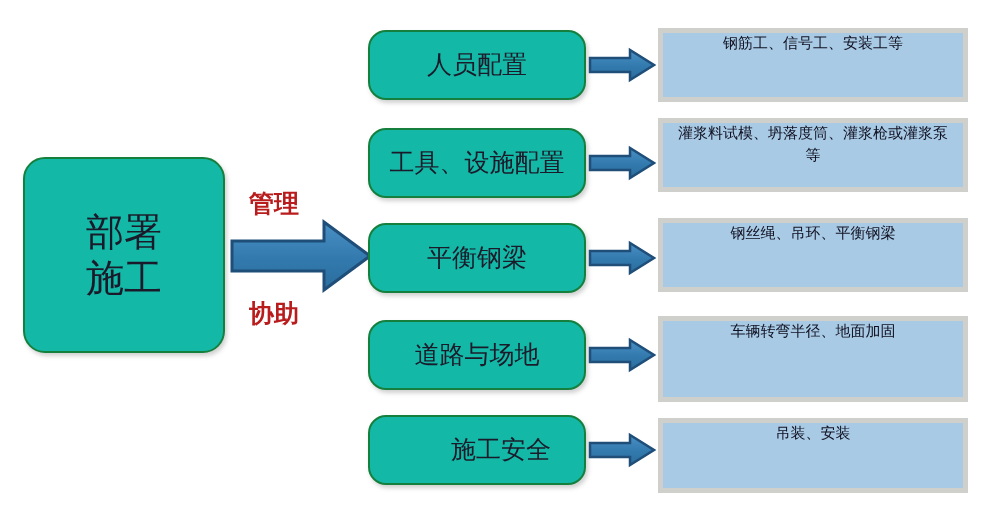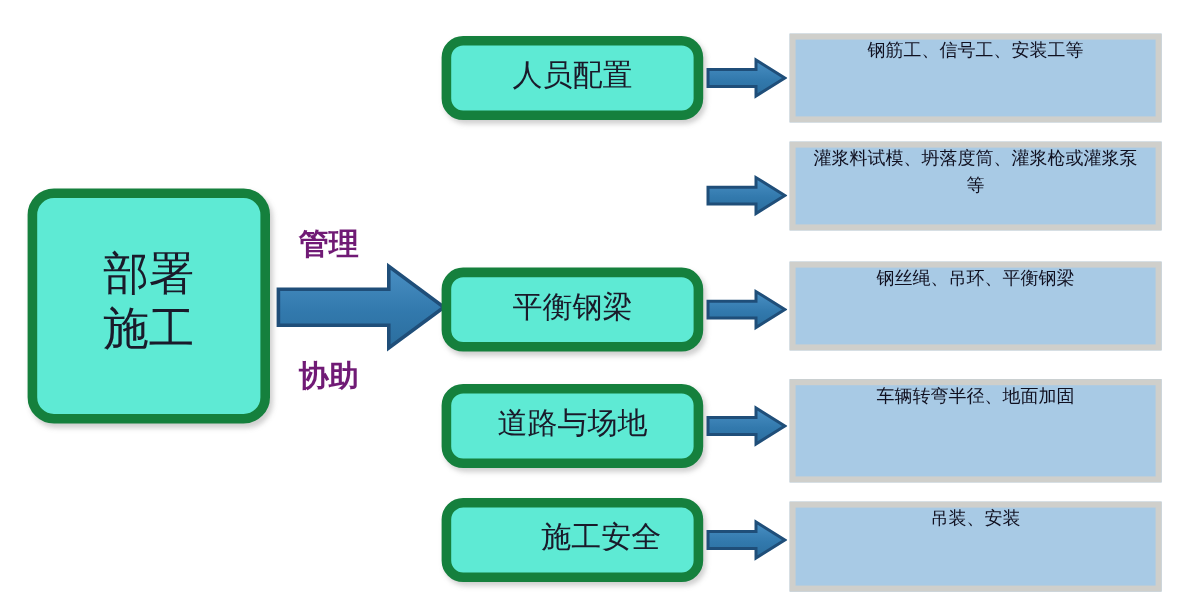--- a/index.html
+++ b/index.html
@@ -17,30 +17,30 @@
     position: relative;
     width: 983px;
     height: 512px;
     background: #ffffff;
   }
 
   
   .rbox {
     position: absolute;
     box-sizing: border-box;
-    background: #5eead4;
-    border: 8px solid #15803d;
+    background: #14b8a6;
+    border: 2px solid #15803d;
     border-radius: 18px;
     box-shadow: 2px 3px 4px rgba(120,120,120,0.35);
     display: flex;
     align-items: center;
     justify-content: center;
     text-align: center;
     color: #1a1a2a;
-    font-family: Liberation Mono, monospace;
+    font-family: Liberation Serif, serif;
     line-height: 1.22;
   }
   .rbox.main {
     left: 23px;
     top: 157px;
     width: 202px;
     height: 196px;
     border-radius: 22px;
     font-size: 38px;
   }
@@ -80,21 +80,21 @@
   .sb-3 { top: 218px; height: 74px; }
   .sb-4 { top: 316px; height: 86px; }
   .sb-5 { top: 418px; height: 75px; }
 
   
   .rel-label {
     position: absolute;
     font-family: "Liberation Serif", "DejaVu Serif", serif;
     font-weight: bold;
     font-size: 25px;
-    color: #701a75;
+    color: #b91c1c;
     white-space: nowrap;
   }
   .rel-manage { left: 249px; top: 187px; }
   .rel-assist { left: 249px; top: 297px; }
 
   
   .arrow {
     position: absolute;
   }
   .big-arrow { left: 230px; top: 218px; width: 142px; height: 76px; }
@@ -126,20 +126,23 @@
         <stop offset="0%" stop-color="#4a90c4"></stop>
         <stop offset="55%" stop-color="#3279ad"></stop>
         <stop offset="100%" stop-color="#2b6e9e"></stop>
       </linearGradient>
     </defs>
     <path d="M2,23 L94,23 L94,4 L140,38 L94,72 L94,53 L2,53 Z" fill="url(#bigGrad)" stroke="#1f4e79" stroke-width="3" stroke-linejoin="miter"></path>
   </svg>
 
   <div class="rbox mid mid-1">
     <span>人员配置</span>
+  </div>
+  <div class="rbox mid mid-2">
+    <span>工具、设施配置</span>
   </div>
   <div class="rbox mid mid-3">
     <span>平衡钢梁</span>
   </div>
   <div class="rbox mid mid-4">
     <span>道路与场地</span>
   </div>
   <div class="rbox mid mid-5">
     <span>施工安全</span>
   </div>

